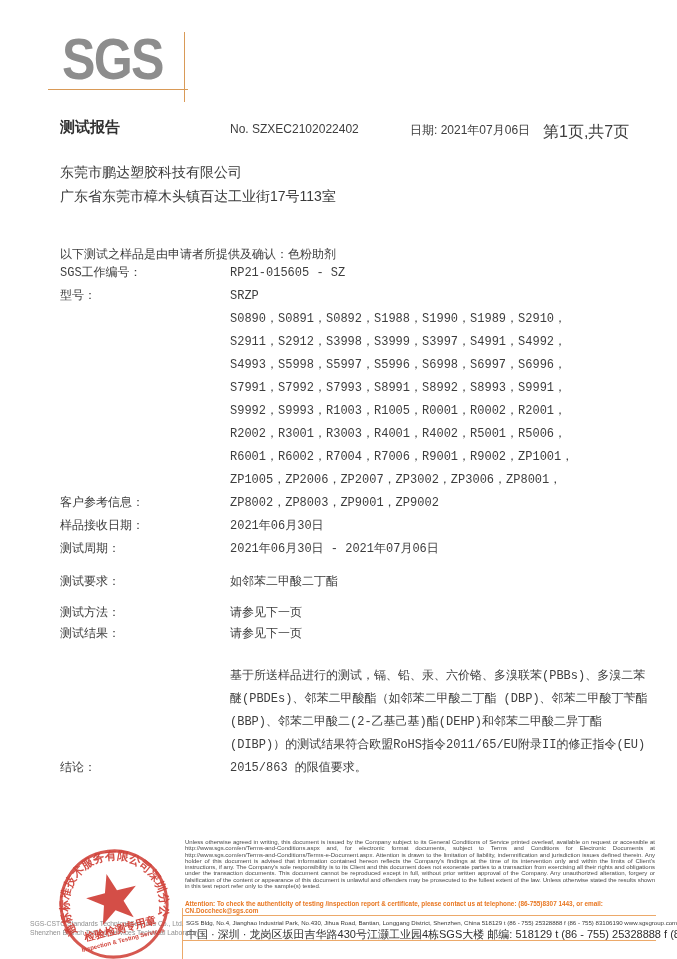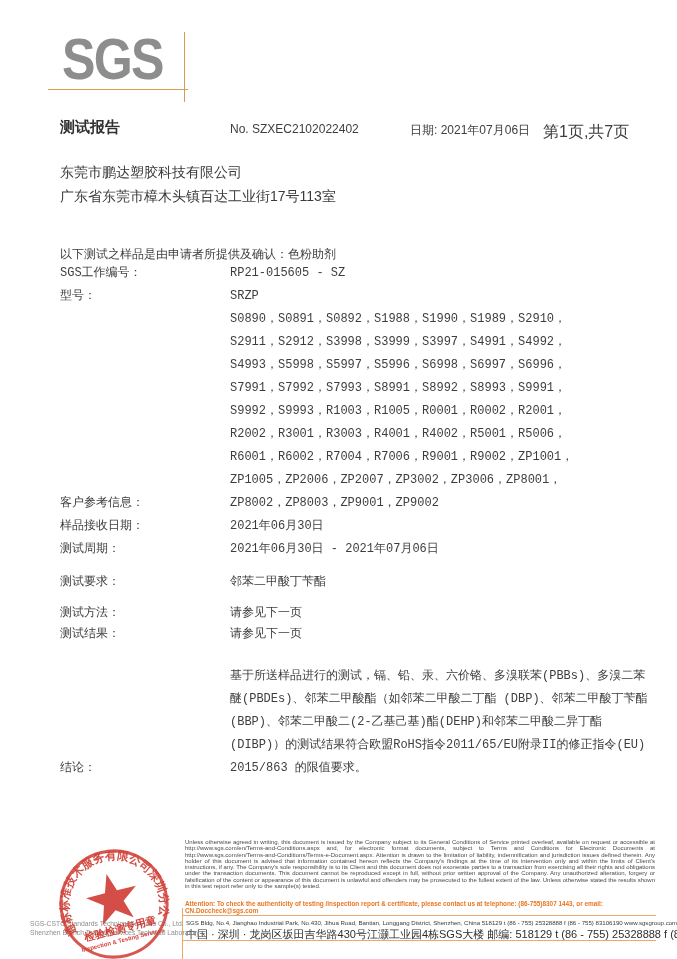--- a/index.html
+++ b/index.html
@@ -108,21 +108,21 @@
     <div class="irow">
       <div class="lbl">样品接收日期：</div>
       <div class="val">2021年06月30日</div>
     </div>
     <div class="irow">
       <div class="lbl">测试周期：</div>
       <div class="val">2021年06月30日 - 2021年07月06日</div>
     </div>
     <div class="irow tight">
       <div class="lbl">测试要求：</div>
-      <div class="val">邻苯二甲酸丁苄酯</div>
+      <div class="val">如邻苯二甲酸二丁酯</div>
     </div>
     <div class="irow tight">
       <div class="lbl">测试方法：</div>
       <div class="val">请参见下一页</div>
     </div>
     <div class="irow">
       <div class="lbl">测试结果：</div>
       <div class="val">请参见下一页</div>
     </div>
     <div class="irow">

